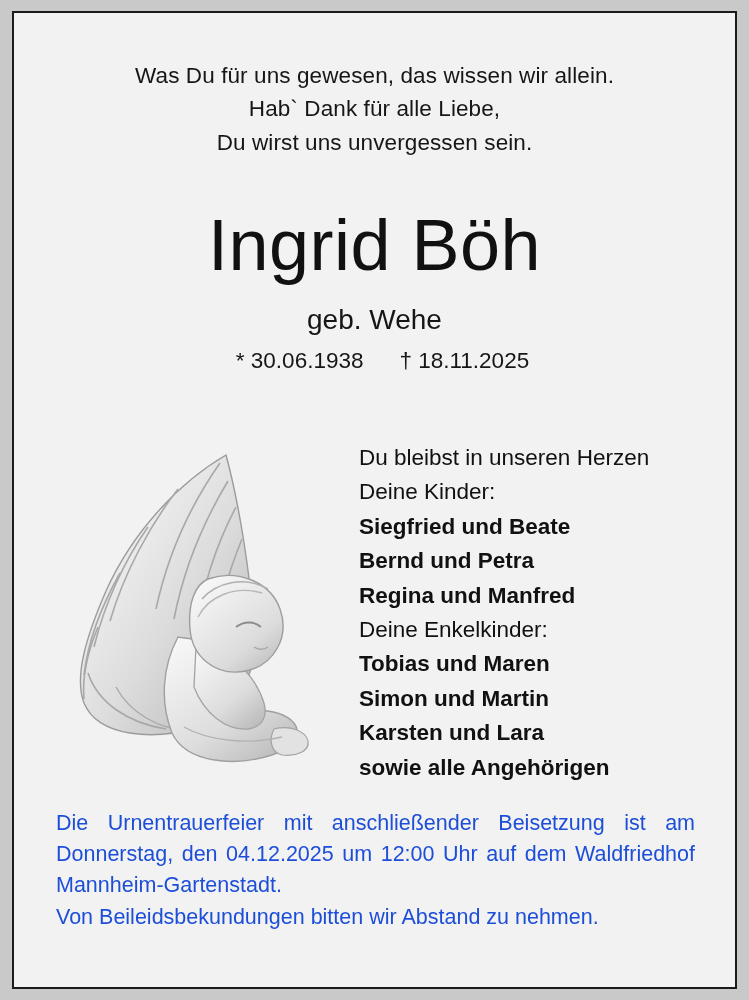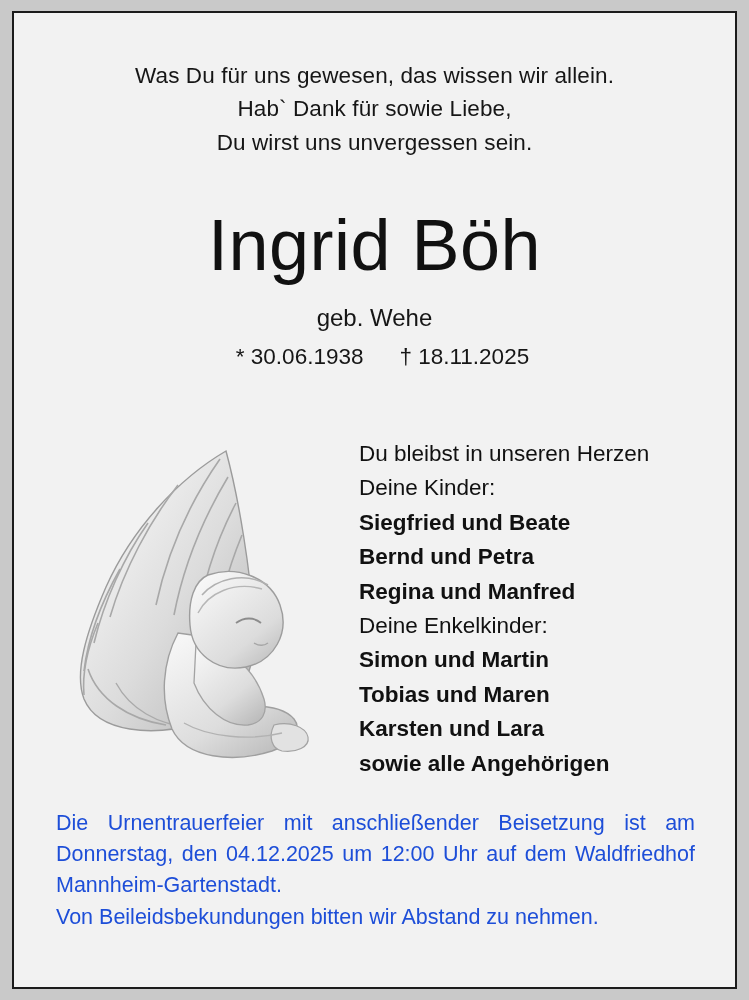--- a/index.html
+++ b/index.html
@@ -44,21 +44,21 @@
     margin-top: 45px;
     text-align: center;
     font-size: 72px;
     color: #111111;
     letter-spacing: 0.5px;
     font-weight: 400;
   }
   .born-name {
     margin-top: 18px;
     text-align: center;
-    font-size: 24px;
+    font-size: 28px;
     color: #161616;
   }
   .dates {
     margin-top: 12px;
     text-align: center;
     font-size: 22.5px;
     color: #161616;
     padding-left: 16px;
   }
   .dates .sep {
@@ -110,21 +110,21 @@
   }
 </style>
 </head>
 <body>
 
 <div class="page">
   <div class="notice">
 
     <div class="verse">
       <div>Was Du für uns gewesen, das wissen wir allein.</div>
-      <div>Hab` Dank für sowie Liebe,</div>
+      <div>Hab` Dank für alle Liebe,</div>
       <div>Du wirst uns unvergessen sein.</div>
     </div>
 
     <div class="name">Ingrid Böh</div>
     <div class="born-name">geb. Wehe</div>
 
     <div class="dates">
       <span>* 30.06.1938</span><span class="sep"></span><span>† 18.11.2025</span>
     </div>
 
@@ -182,22 +182,22 @@
         </svg>
       </div>
 
       <div class="family">
         <div class="lead">Du bleibst in unseren Herzen</div>
         <div class="lead">Deine Kinder:</div>
         <div class="strong">Siegfried und Beate</div>
         <div class="strong">Bernd und Petra</div>
         <div class="strong">Regina und Manfred</div>
         <div class="lead">Deine Enkelkinder:</div>
+        <div class="strong">Tobias und Maren</div>
         <div class="strong">Simon und Martin</div>
-        <div class="strong">Tobias und Maren</div>
         <div class="strong">Karsten und Lara</div>
         <div class="strong">sowie alle Angehörigen</div>
       </div>
 
     </div>
 
     <div class="footer">
       <p class="just">Die Urnentrauerfeier mit anschließender Beisetzung ist am Donnerstag, den 04.12.2025 um 12:00 Uhr auf dem Waldfriedhof Mannheim-Gartenstadt.</p>
       <p>Von Beileidsbekundungen bitten wir Abstand zu nehmen.</p>
     </div>

